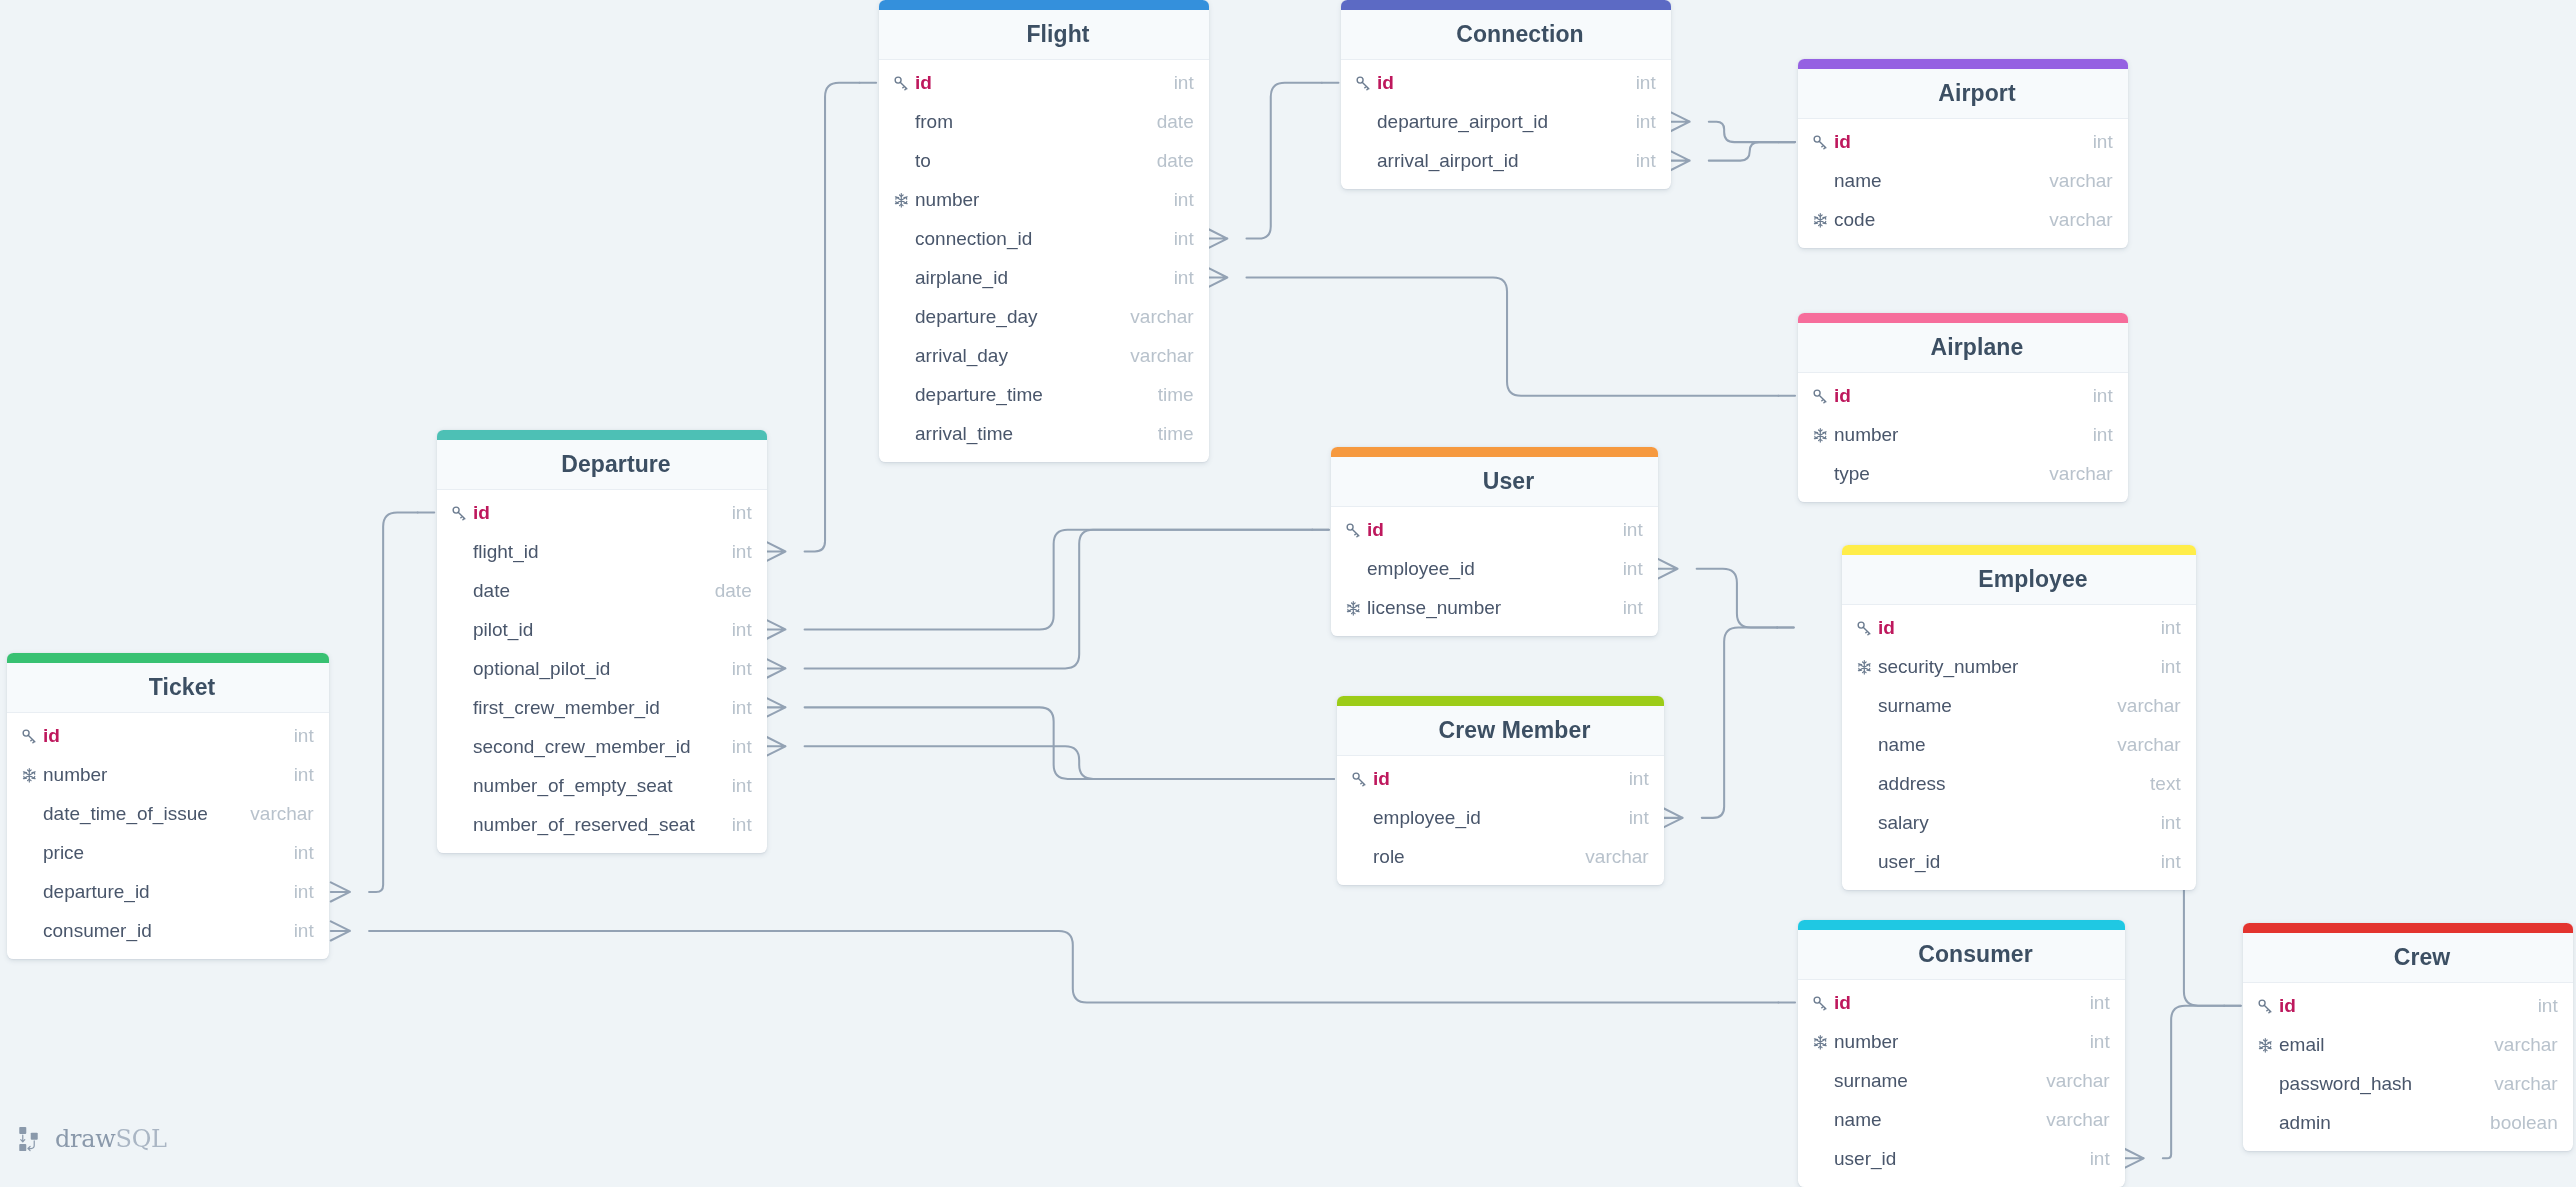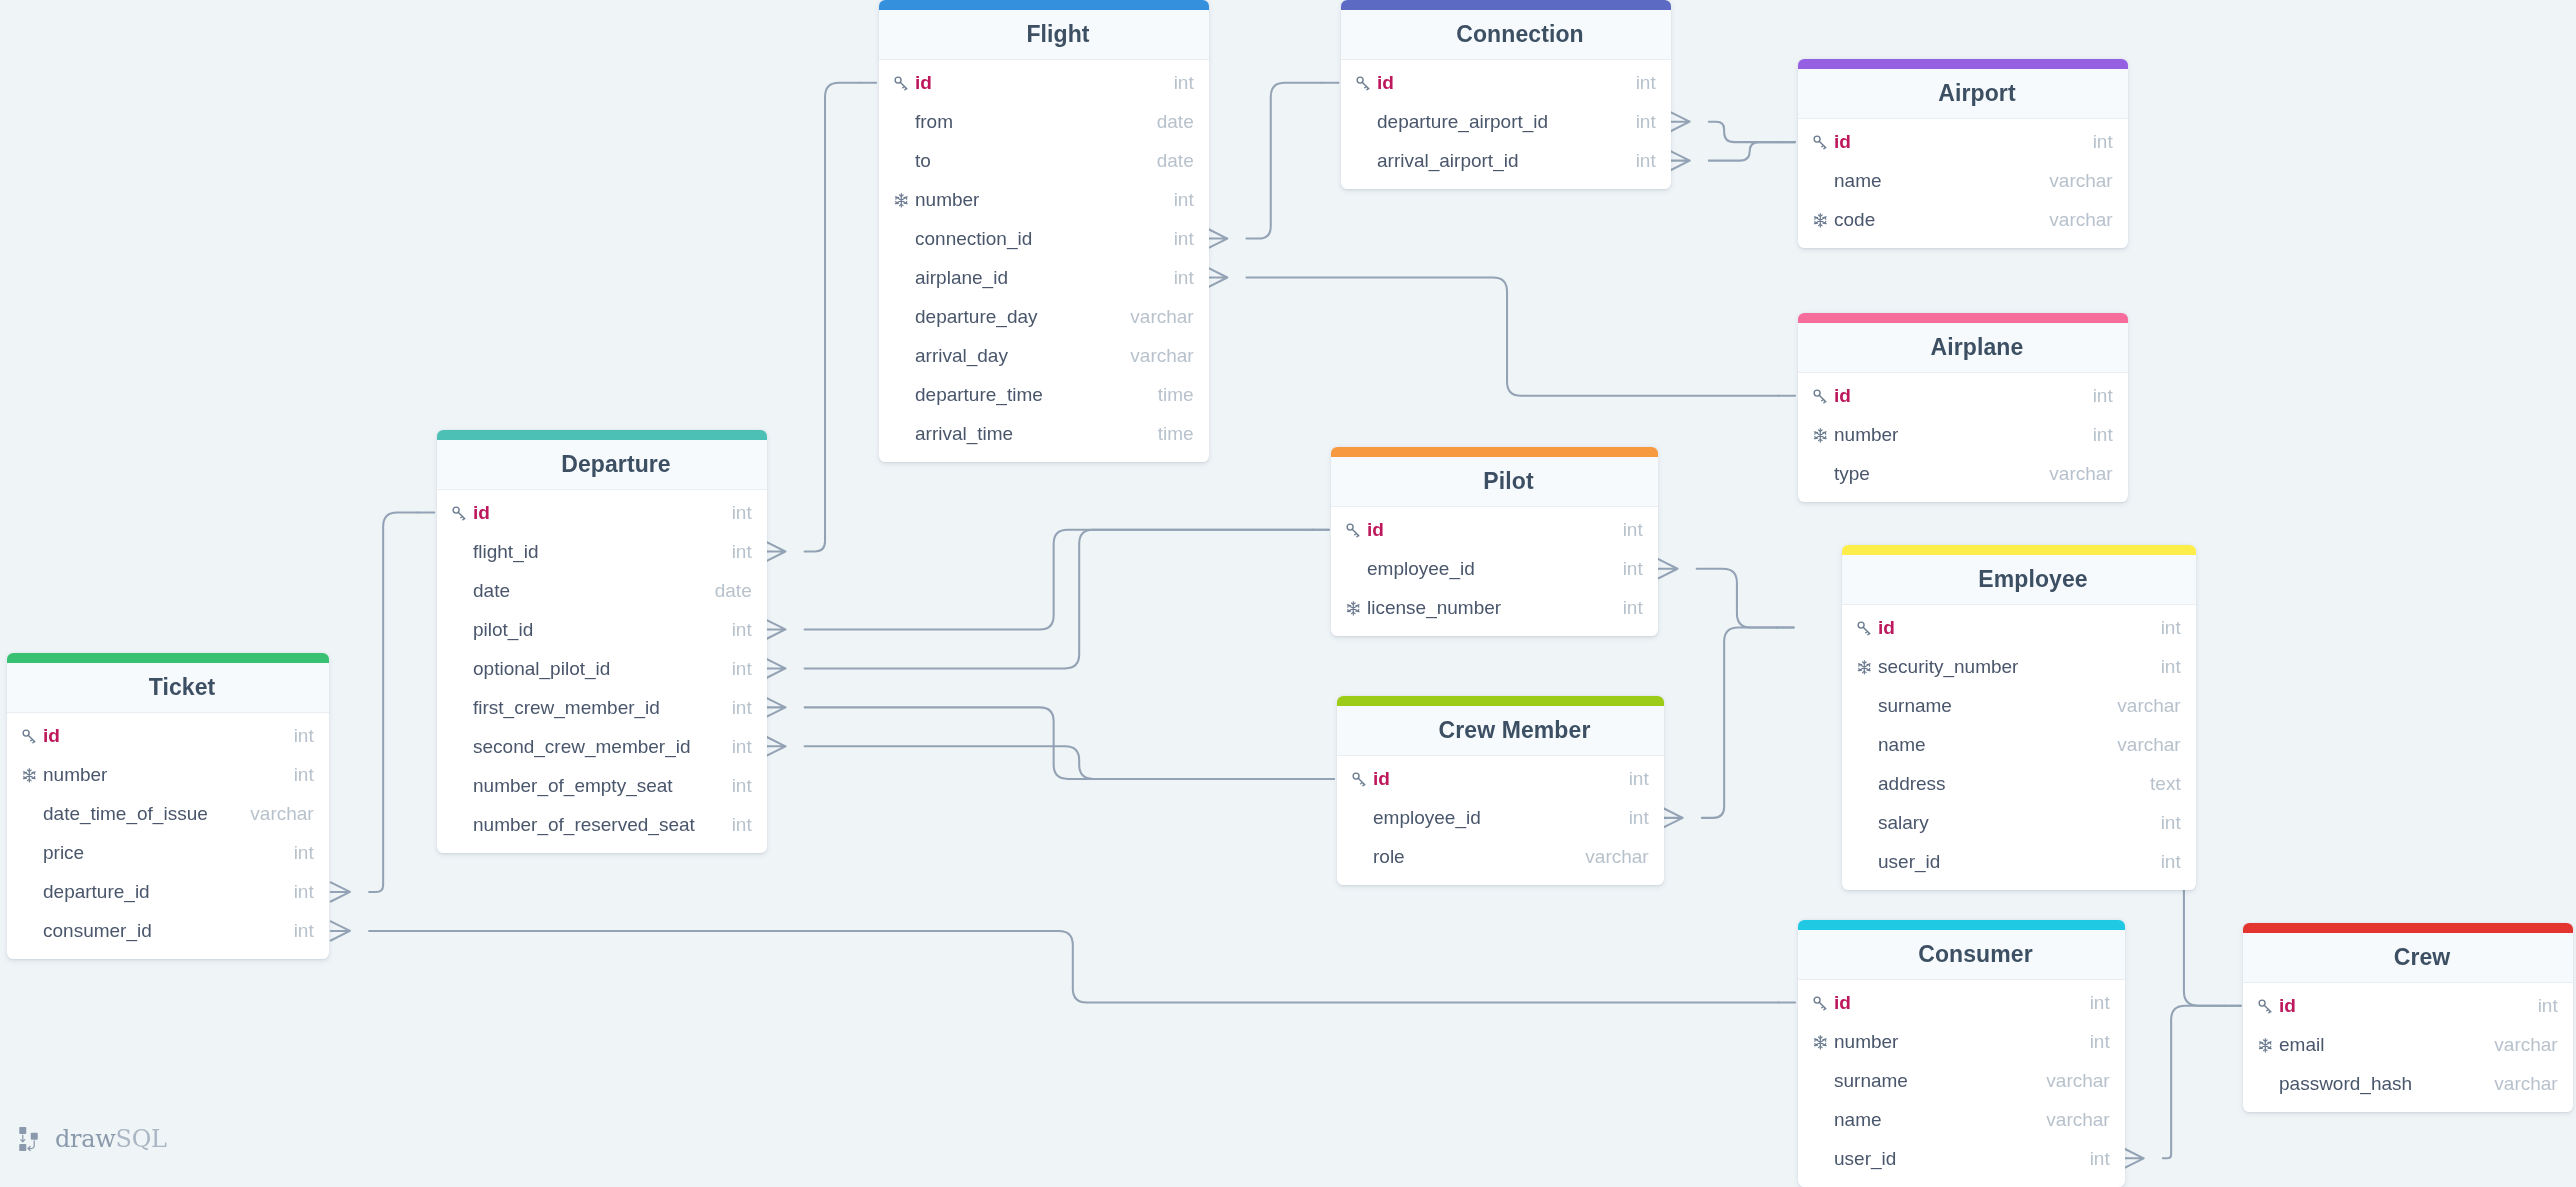--- a/index.html
+++ b/index.html
@@ -395,21 +395,21 @@
           <div class="col">
             <span class="ic"></span>
             <span class="cname">consumer_id</span>
             <span class="ctype">int</span>
           </div>
         </div>
       </div>
       <div class="table" style="left: 1331px; top: 447px; width: 327px;">
         <div class="accent" style="background:#f6993f"></div>
         <div class="thead">
-          <span class="tname">Pilot</span>
+          <span class="tname">User</span>
         </div>
         <div class="cols">
           <div class="col pk">
             <span class="ic">
               <svg width="16.6" height="16.6" viewBox="0 0 24 24">
                 <circle cx="7.4" cy="7.4" r="4.3" fill="none" stroke="#6b7b8f" stroke-width="2"></circle>
                 <path d="M10.4 10.4 L20 20 M16.4 16.4 L14.2 18.6 M19.3 19.3 L17.2 21.4" stroke="#6b7b8f" stroke-width="2" fill="none" stroke-linecap="round"></path>
               </svg>
             </span>
             <span class="cname">id</span>
@@ -595,20 +595,25 @@
                 </g>
               </svg>
             </span>
             <span class="cname">email</span>
             <span class="ctype">varchar</span>
           </div>
           <div class="col">
             <span class="ic"></span>
             <span class="cname">password_hash</span>
             <span class="ctype">varchar</span>
+          </div>
+          <div class="col">
+            <span class="ic"></span>
+            <span class="cname">admin</span>
+            <span class="ctype">boolean</span>
           </div>
         </div>
       </div>
     </div>
 
   <div id="logo">
     <svg class="mark" viewBox="0 0 44 44">
       <rect x="2" y="3" width="11" height="11" rx="1.5" fill="#8a99ab"></rect>
       <rect x="2" y="30" width="11" height="11" rx="1.5" fill="#8a99ab"></rect>
       <path d="M7.5 16 L7.5 26 M4.3 23 L7.5 26.6 L10.7 23" stroke="#8a99ab" stroke-width="1.9" fill="none" stroke-linecap="round" stroke-linejoin="round"></path>

